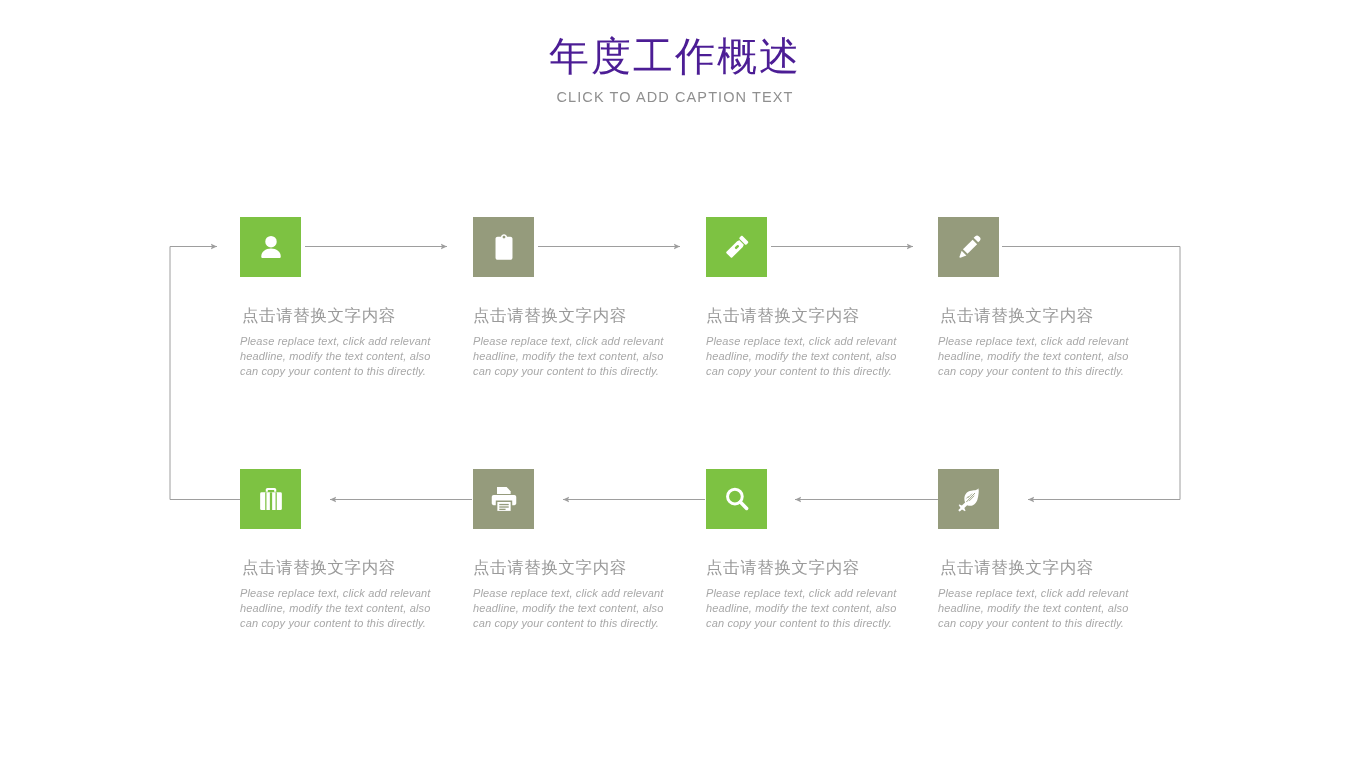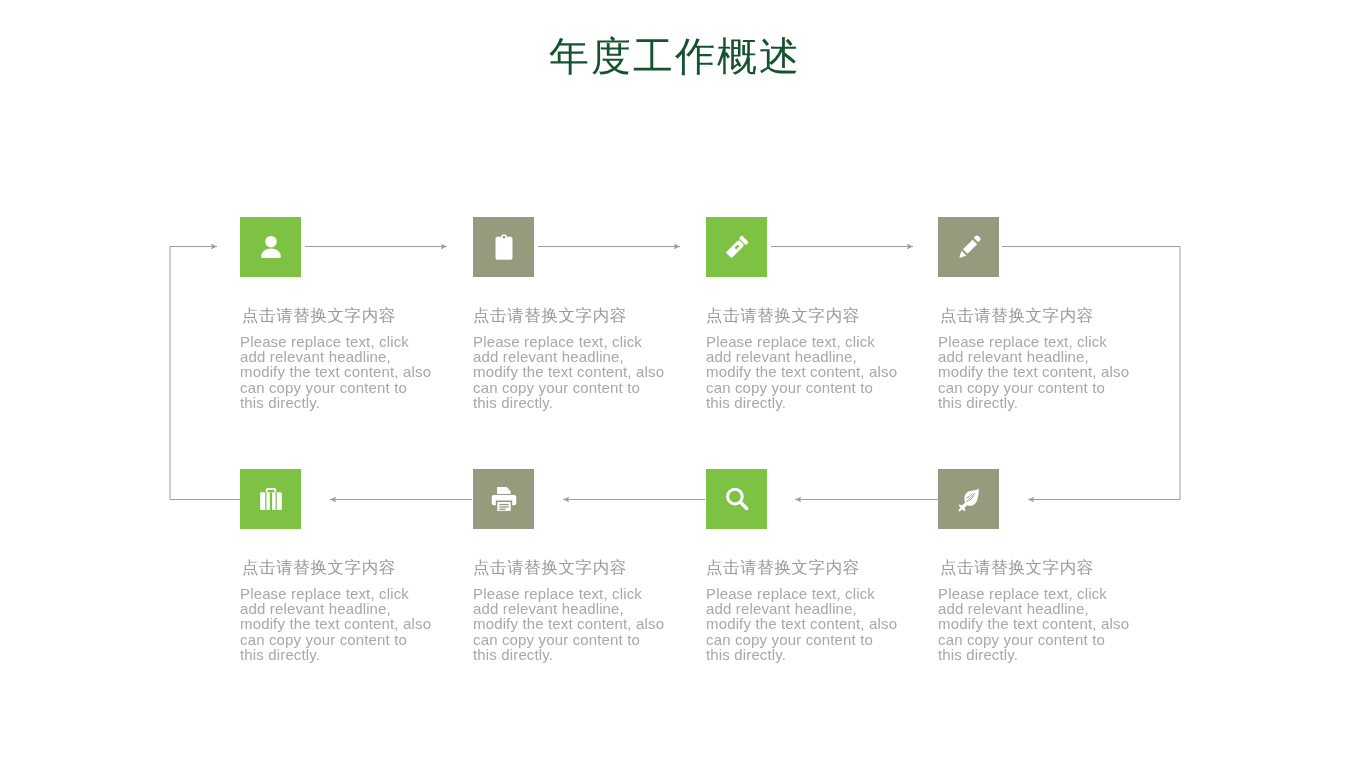--- a/index.html
+++ b/index.html
@@ -23,21 +23,21 @@
   .header {
     position: absolute;
     top: 30px;
     left: 0;
     width: 1350px;
     text-align: center;
   }
   .slide-title {
     font-size: 40px;
     font-weight: 400;
-    color: #14532d;
+    color: #4c1d95;
     letter-spacing: 2px;
     line-height: 52px;
     font-family: "DejaVu Sans", "Liberation Sans", sans-serif;
   }
   .slide-subtitle {
     margin-top: 6px;
     font-size: 14.5px;
     font-weight: 400;
     color: #8f8f8f;
     letter-spacing: 1.1px;
@@ -93,38 +93,40 @@
     font-weight: 400;
     color: #9a9a9a;
     letter-spacing: 0.6px;
     line-height: 22px;
     white-space: nowrap;
     font-family: "DejaVu Sans", "Liberation Sans", sans-serif;
   }
   .item-body {
     margin-top: 7px;
     width: 192px;
-    font-size: 15px;
+    font-size: 11px;
     font-weight: 400;
     color: #a8a8a8;
     line-height: 15.2px;
     letter-spacing: 0.15px;
+    font-style: italic;
   }
 
   
   .flow-item.col-0 .item-title,
   .flow-item.col-3 .item-title { padding-left: 2px; }
 </style>
 </head>
 <body>
 
 <div id="slide">
 
   <div class="header">
     <div class="slide-title">年度工作概述</div>
+    <div class="slide-subtitle">CLICK TO ADD CAPTION TEXT</div>
   </div>
 
   <svg id="connectors" viewBox="0 0 1350 759" width="1350" height="759">
     <defs>
       <marker id="arrow-r" viewBox="0 0 10 10" refX="9" refY="5" markerWidth="7" markerHeight="7" orient="auto-start-reverse">
         <path d="M 0 1 L 9 5 L 0 9 L 2 5 z" fill="#9e9e9e"></path>
       </marker>
     </defs>
     <g stroke="#9e9e9e" stroke-width="1" fill="none">
 

